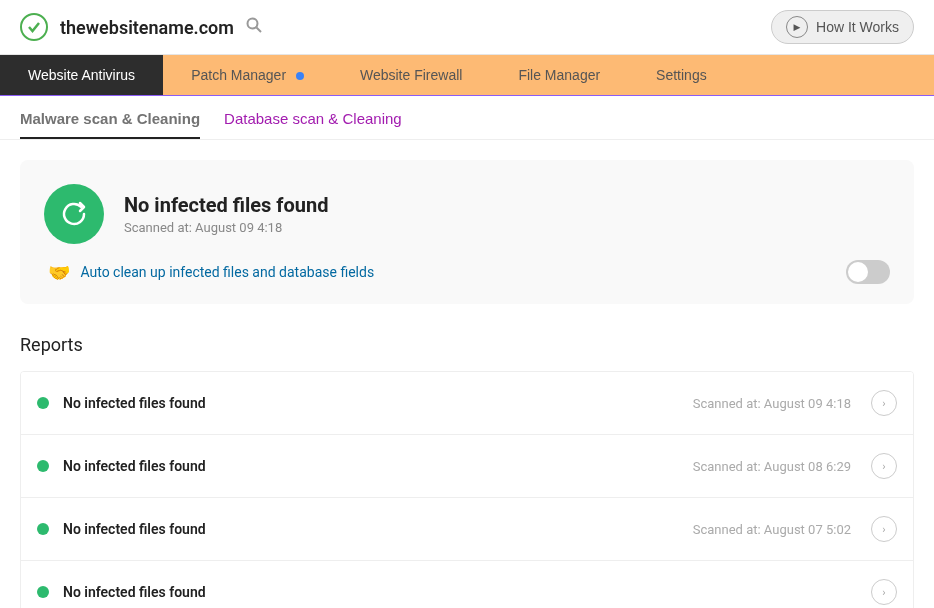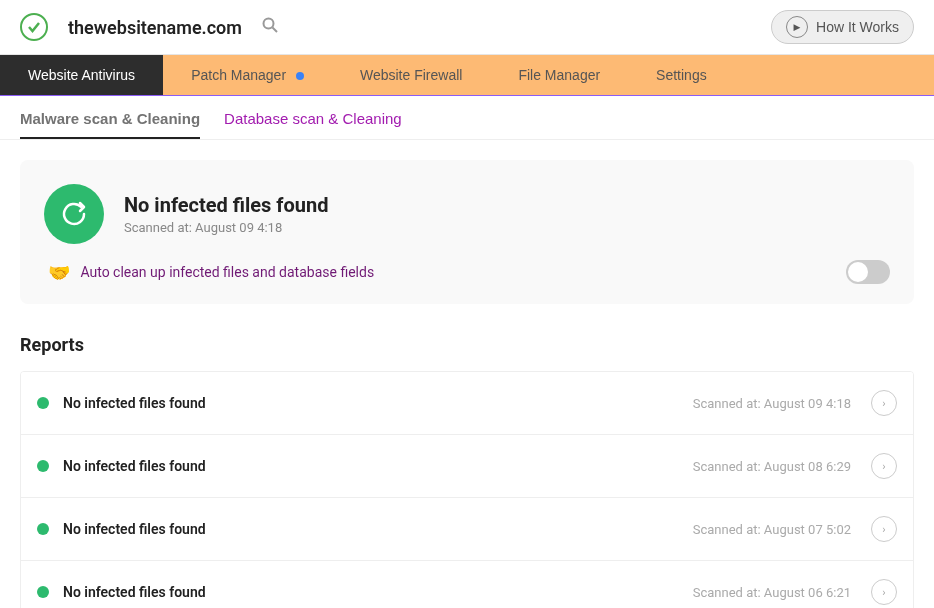--- a/index.html
+++ b/index.html
@@ -17,21 +17,21 @@
       display: flex;
       align-items: center;
       justify-content: space-between;
       padding: 10px 20px;
       border-bottom: 1px solid #e5e5e5;
       background: #fff;
     }
     .header-left {
       display: flex;
       align-items: center;
-      gap: 20px;
+      gap: 12px;
     }
     .site-icon {
       width: 28px;
       height: 28px;
       border-radius: 50%;
       border: 2px solid #4caf50;
       display: flex;
       align-items: center;
       justify-content: center;
       color: #4caf50;
@@ -174,21 +174,21 @@
       align-items: center;
       gap: 10px;
       padding-left: 4px;
     }
     .auto-clean-icon {
       font-size: 18px;
       color: #aaa;
     }
     .auto-clean-label {
       font-size: 14px;
-      color: #701a75;
+      color: #0369a1;
       flex: 1;
     }
     
     .toggle {
       width: 44px;
       height: 24px;
       border-radius: 12px;
       background: #ccc;
       position: relative;
       cursor: pointer;
@@ -205,21 +205,21 @@
       left: 2px;
       transition: left 0.2s;
     }
 
     
     .reports-section {
       padding: 20px 20px 0 20px;
     }
     .reports-title {
       font-size: 18px;
-      font-weight: 700;
+      font-weight: 400;
       color: #222;
       margin-bottom: 16px;
     }
 
     
     .report-list {
       display: flex;
       flex-direction: column;
       border: 1px solid #eee;
       border-radius: 4px;
@@ -345,17 +345,16 @@
     </div>
       <div class="report-item">
       <div class="report-dot"></div>
       <span class="report-label">No infected files found</span>
       <span class="report-time">Scanned at: August 07 5:02</span>
       <div class="report-arrow">›</div>
     </div>
       <div class="report-item">
       <div class="report-dot"></div>
       <span class="report-label">No infected files found</span>
-      <span class="report-time">Scanned at: August 06 6:21</span>
       <div class="report-arrow">›</div>
     </div>
     </div>
 </div>
 
 </body></html>

